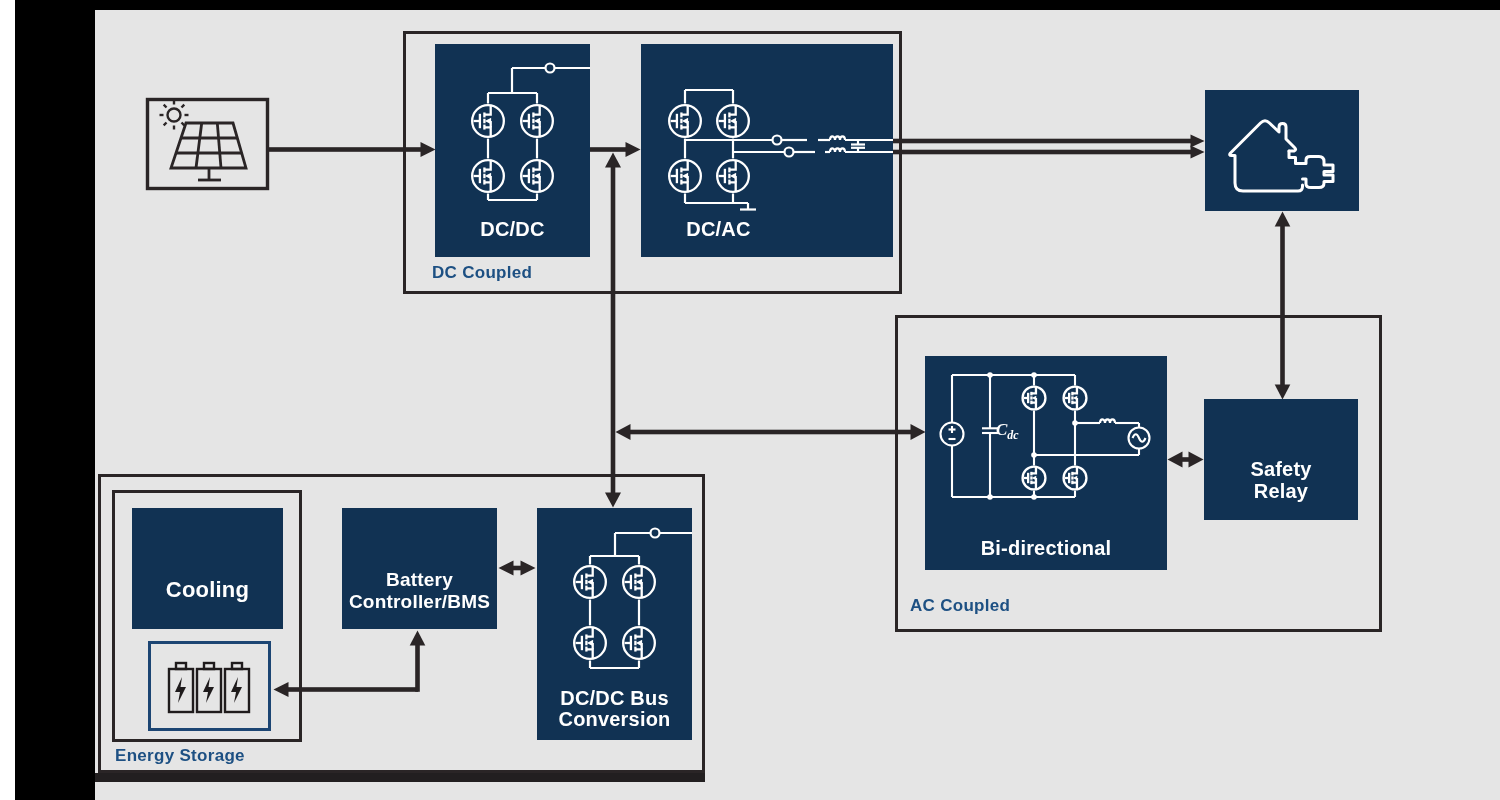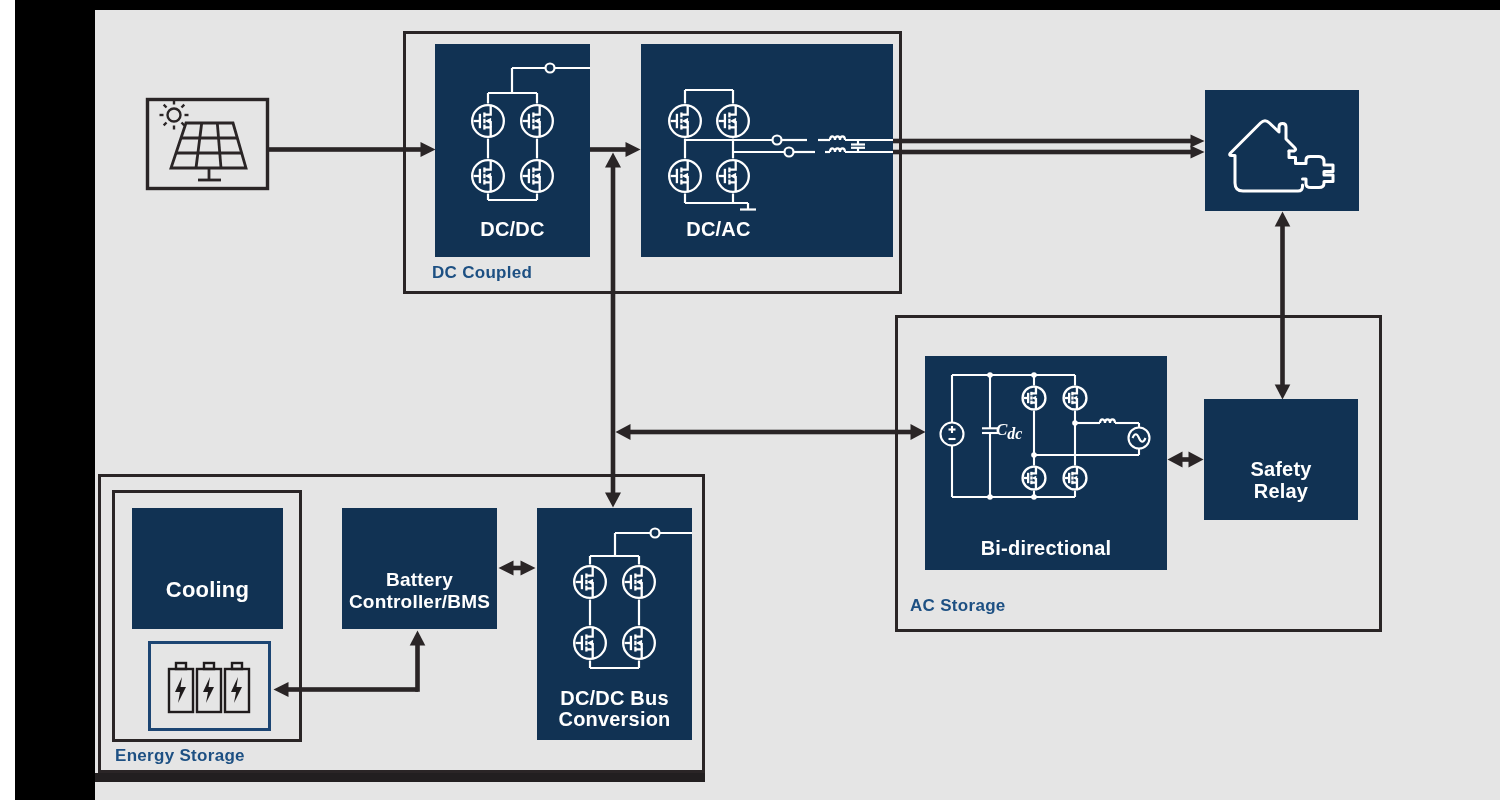--- a/index.html
+++ b/index.html
@@ -10,21 +10,21 @@
   #bar-left{left:0;top:0;width:80px;height:800px;}
   #bar-bottom{left:80px;top:773px;width:610px;height:9px;background:#221F20;}
   #wires{position:absolute;left:0;top:0;}
   .block{position:absolute;background:#113253;}
   .block-label{position:absolute;left:0;width:100%;text-align:center;color:#ffffff;
                font-weight:bold;font-size:20px;letter-spacing:.2px;line-height:22px;white-space:nowrap;}
   .group-label{position:absolute;color:#1D5083;font-weight:bold;font-size:17px;letter-spacing:.3px;white-space:nowrap;}
   .circuit{position:absolute;left:0;top:0;}
   #cdc-label{position:absolute;left:71px;top:64px;color:#fff;
              font-family:"Liberation Serif","DejaVu Serif",serif;font-style:italic;font-size:17px;font-weight:bold;}
-  #cdc-label sub{font-size:16px;}
+  #cdc-label sub{font-size:12px;}
 </style>
 </head>
 <body>
 
 <div id="canvas">
 
   <div class="bar" id="bar-top"></div>
   <div class="bar" id="bar-left"></div>
   <div class="bar" id="bar-bottom"></div>
 
@@ -323,16 +323,16 @@
       <use href="#mosfet" x="35" y="117" width="36" height="36"></use>
       <use href="#mosfet" x="84" y="117" width="36" height="36"></use>
     </svg>
     <div class="block-label" style="bottom:10px;line-height:21px;">
       <div>DC/DC Bus</div>
       <div>Conversion</div>
     </div>
   </div>
 
   <div class="group-label" style="left:417px;top:263px;">DC Coupled</div>
-  <div class="group-label" style="left:895px;top:596px;">AC Storage</div>
+  <div class="group-label" style="left:895px;top:596px;">AC Coupled</div>
   <div class="group-label" style="left:100px;top:746px;">Energy Storage</div>
 
 </div>
 
 </body></html>

